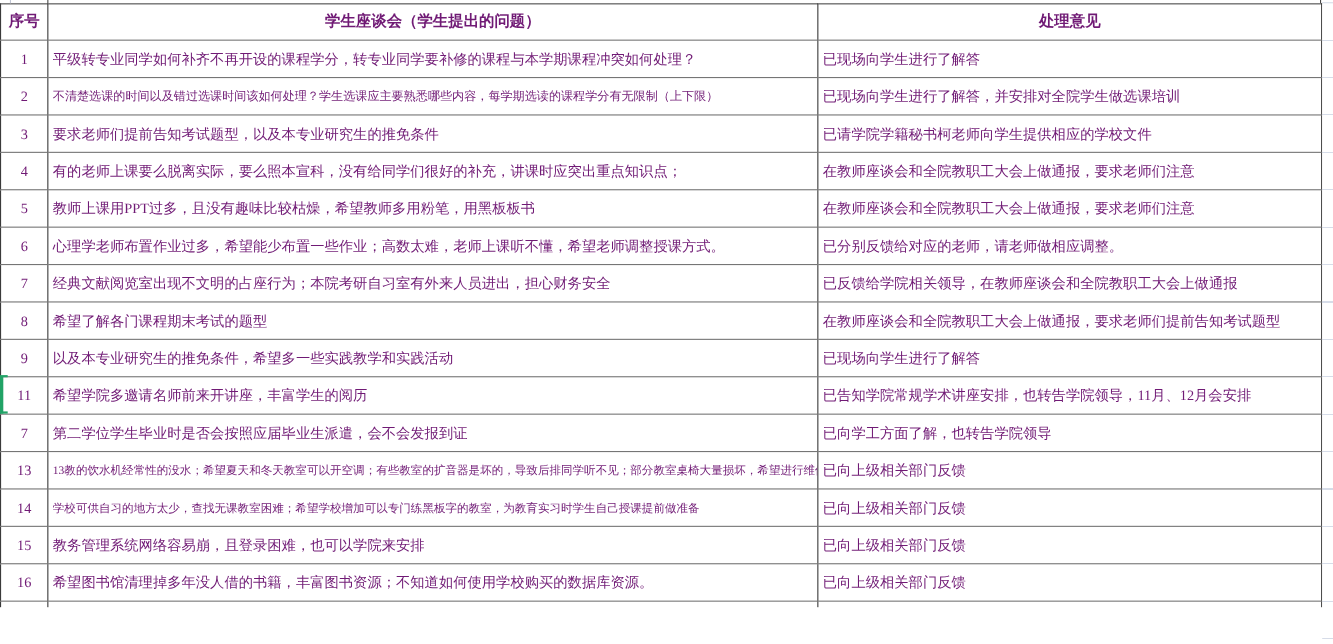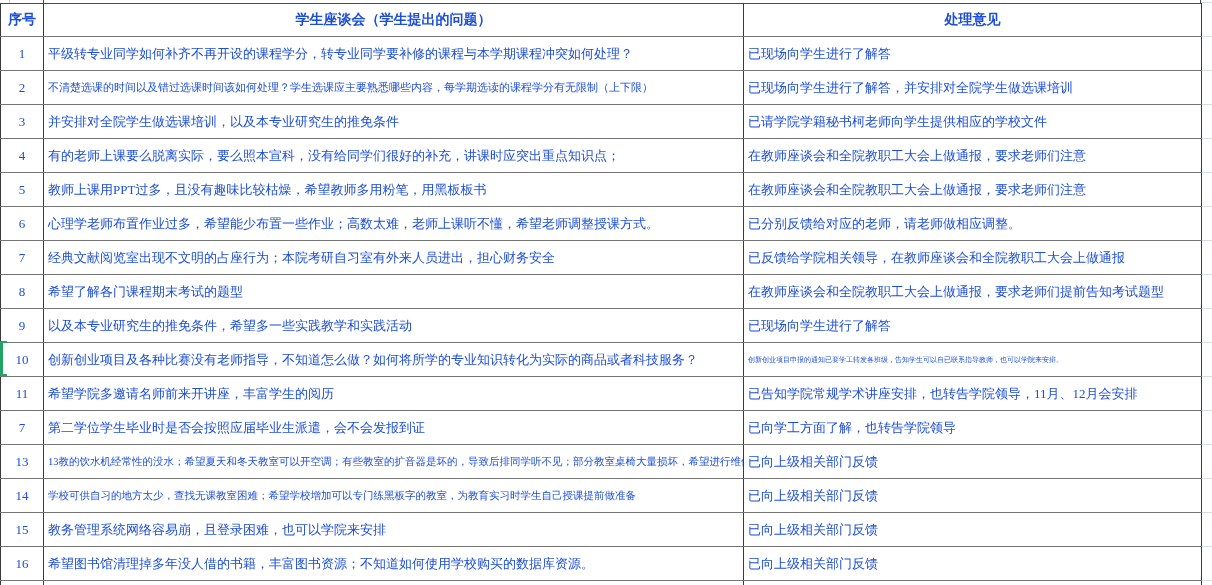--- a/index.html
+++ b/index.html
@@ -1,18 +1,18 @@
 <!DOCTYPE html>
 <html><head>
 <meta charset="utf-8">
 <style>
   html,body{margin:0;padding:0;background:#fff;}
   .sheet{
     position:relative;width:1212px;height:585px;background:#ffffff;overflow:hidden;
-    font-family:"Liberation Serif","DejaVu Serif",serif;color:#1d4ed8;
+    font-family:"Liberation Serif","DejaVu Serif",serif;color:#701a75;
   }
   table.grid{
     position:absolute;left:0;top:3px;width:1201px;
     border-collapse:collapse;table-layout:fixed;
   }
   .grid th,.grid td{
     border-left:1px solid #3a3a3a;
     border-right:1px solid #3a3a3a;
     border-top:1px solid #757575;
     border-bottom:1px solid #757575;
@@ -67,21 +67,21 @@
       <td class="q">平级转专业同学如何补齐不再开设的课程学分，转专业同学要补修的课程与本学期课程冲突如何处理？</td>
       <td class="a">已现场向学生进行了解答</td>
     </tr>
     <tr>
       <td class="num">2</td>
       <td class="q fs11">不清楚选课的时间以及错过选课时间该如何处理？学生选课应主要熟悉哪些内容，每学期选读的课程学分有无限制（上下限）</td>
       <td class="a">已现场向学生进行了解答，并安排对全院学生做选课培训</td>
     </tr>
     <tr>
       <td class="num">3</td>
-      <td class="q">并安排对全院学生做选课培训，以及本专业研究生的推免条件</td>
+      <td class="q">要求老师们提前告知考试题型，以及本专业研究生的推免条件</td>
       <td class="a">已请学院学籍秘书柯老师向学生提供相应的学校文件</td>
     </tr>
     <tr>
       <td class="num">4</td>
       <td class="q">有的老师上课要么脱离实际，要么照本宣科，没有给同学们很好的补充，讲课时应突出重点知识点；</td>
       <td class="a">在教师座谈会和全院教职工大会上做通报，要求老师们注意</td>
     </tr>
     <tr>
       <td class="num">5</td>
       <td class="q">教师上课用PPT过多，且没有趣味比较枯燥，希望教师多用粉笔，用黑板板书</td>
@@ -99,25 +99,20 @@
     </tr>
     <tr>
       <td class="num">8</td>
       <td class="q">希望了解各门课程期末考试的题型</td>
       <td class="a">在教师座谈会和全院教职工大会上做通报，要求老师们提前告知考试题型</td>
     </tr>
     <tr>
       <td class="num">9</td>
       <td class="q">以及本专业研究生的推免条件，希望多一些实践教学和实践活动</td>
       <td class="a">已现场向学生进行了解答</td>
-    </tr>
-    <tr>
-      <td class="num">10</td>
-      <td class="q">创新创业项目及各种比赛没有老师指导，不知道怎么做？如何将所学的专业知识转化为实际的商品或者科技服务？</td>
-      <td class="a fs7">创新创业项目申报的通知已要学工转发各班级，告知学生可以自已联系指导教师，也可以学院来安排。</td>
     </tr>
     <tr>
       <td class="num">11</td>
       <td class="q">希望学院多邀请名师前来开讲座，丰富学生的阅历</td>
       <td class="a">已告知学院常规学术讲座安排，也转告学院领导，11月、12月会安排</td>
     </tr>
     <tr>
       <td class="num">7</td>
       <td class="q">第二学位学生毕业时是否会按照应届毕业生派遣，会不会发报到证</td>
       <td class="a">已向学工方面了解，也转告学院领导</td>

